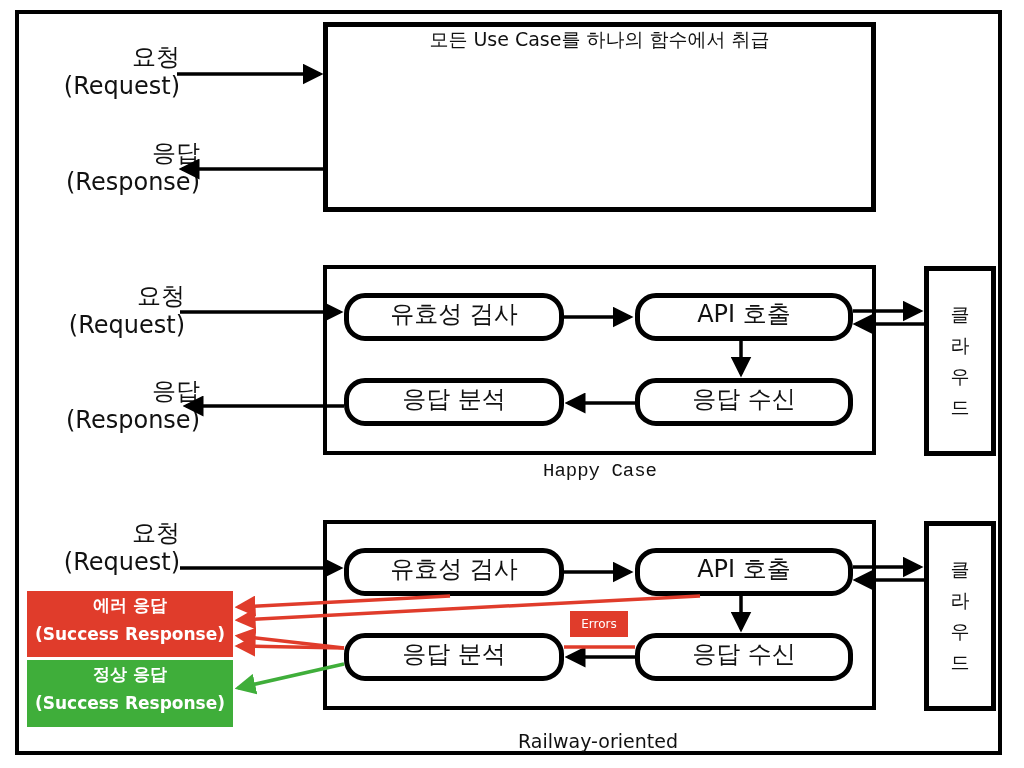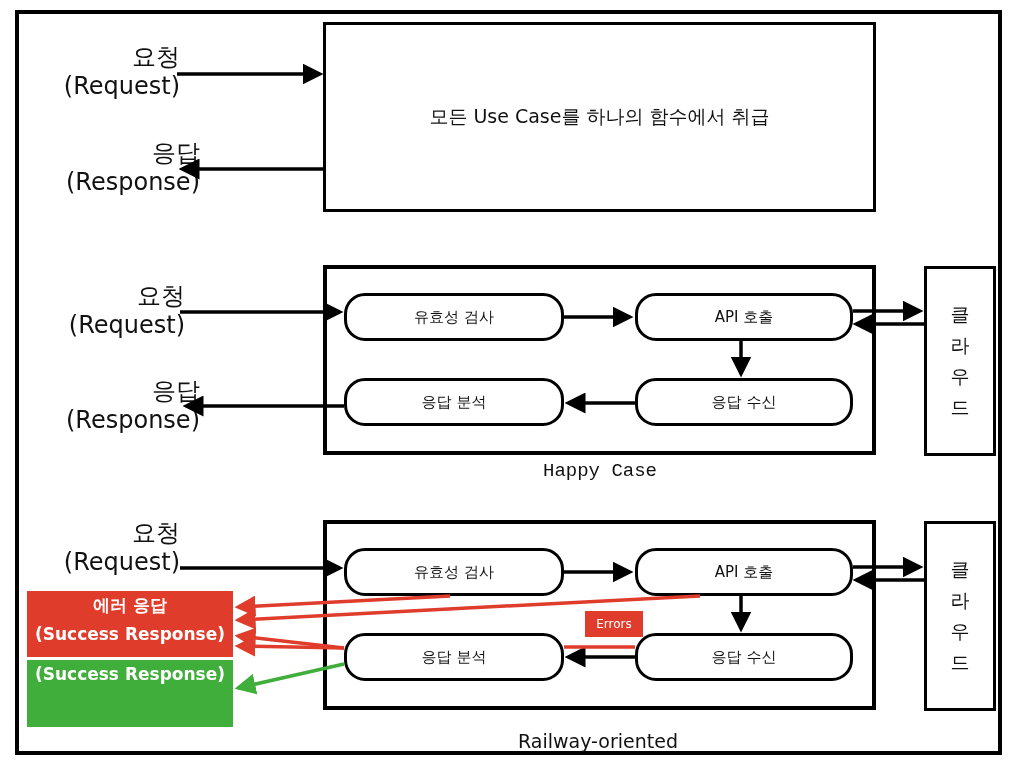--- a/index.html
+++ b/index.html
@@ -1,31 +1,31 @@
 <!DOCTYPE html>
 <html><head>
   <meta charset="utf-8">
   <style>
     html, body { margin: 0; padding: 0; background: #ffffff; }
     body { width: 1024px; height: 768px; position: relative; overflow: hidden;
            font-family: "DejaVu Sans", "Liberation Sans", sans-serif; color: #111; }
     .frame { position: absolute; left: 15px; top: 10px; width: 987px; height: 745px;
              border: 4px solid #000; box-sizing: border-box; }
-    .box { position: absolute; border: 3px solid #000000; box-sizing: border-box; background: #fff;
-           display: flex; align-items: center; justify-content: center; text-align: center; }
+    .box { position: absolute; border: 5px solid #000000; box-sizing: border-box; background: #fff;
+           display: flex; justify-content: center; text-align: center; }
     .group { position: absolute; border: 4px solid #000; box-sizing: border-box; }
     .lbl { position: absolute; text-align: right; font-size: 24px; line-height: 29px; }
     .lbl span { display: block; }
     .cap { position: absolute; font-size: 19px; text-align: center; }
-    .step { font-size: 15px; border-radius: 21px; }
+    .step { font-size: 24px; border-radius: 21px; }
     .cloud { flex-direction: column; font-size: 19px; line-height: 31px; }
     .badge { position: absolute; color: #fff; font-size: 17px; line-height: 29px; text-align: center;
              display: flex; flex-direction: column; justify-content: flex-start; font-weight: bold; }
     .errtag { position: absolute; left: 570px; top: 611px; width: 58px; height: 26px; background: #e03c2b;
-              color: #fff; font-size: 12px; display: flex; align-items: center; justify-content: center; margin-left: 15px; }
+              color: #fff; font-size: 12px; display: flex; align-items: center; justify-content: center; }
     svg.arrows { position: absolute; left: 0; top: 0; pointer-events: none; }
   </style>
 </head>
 <body>
 
 <div class="frame"></div>
 
 <div class="lbl" style="left:40px;top:43px;width:140px;">
   <span>요청</span>
   <span>(Request)</span>
@@ -90,20 +90,21 @@
   <span>우</span>
   <span>드</span>
 </div>
 <div class="cap" style="left:498px;top:730px;width:200px;">Railway-oriented</div>
 
 <div class="badge" style="left:27px;top:591px;width:206px;height:66px;background:#e03c2b;">
   <span>에러 응답</span>
   <span>(Success Response)</span>
 </div>
 <div class="badge" style="left:27px;top:660px;width:206px;height:67px;background:#3fae3a;">
+  <span>정상 응답</span>
   <span>(Success Response)</span>
 </div>
 <div class="errtag">Errors</div>
 
 <svg class="arrows" width="1024" height="768">
   <defs>
     <marker id="ab" markerWidth="6" markerHeight="6" refX="5" refY="3" orient="auto" markerUnits="strokeWidth">
       <path d="M0,0 L6,3 L0,6 z" fill="#000"></path>
     </marker>
     <marker id="ar" markerWidth="6" markerHeight="6" refX="5" refY="3" orient="auto" markerUnits="strokeWidth">

